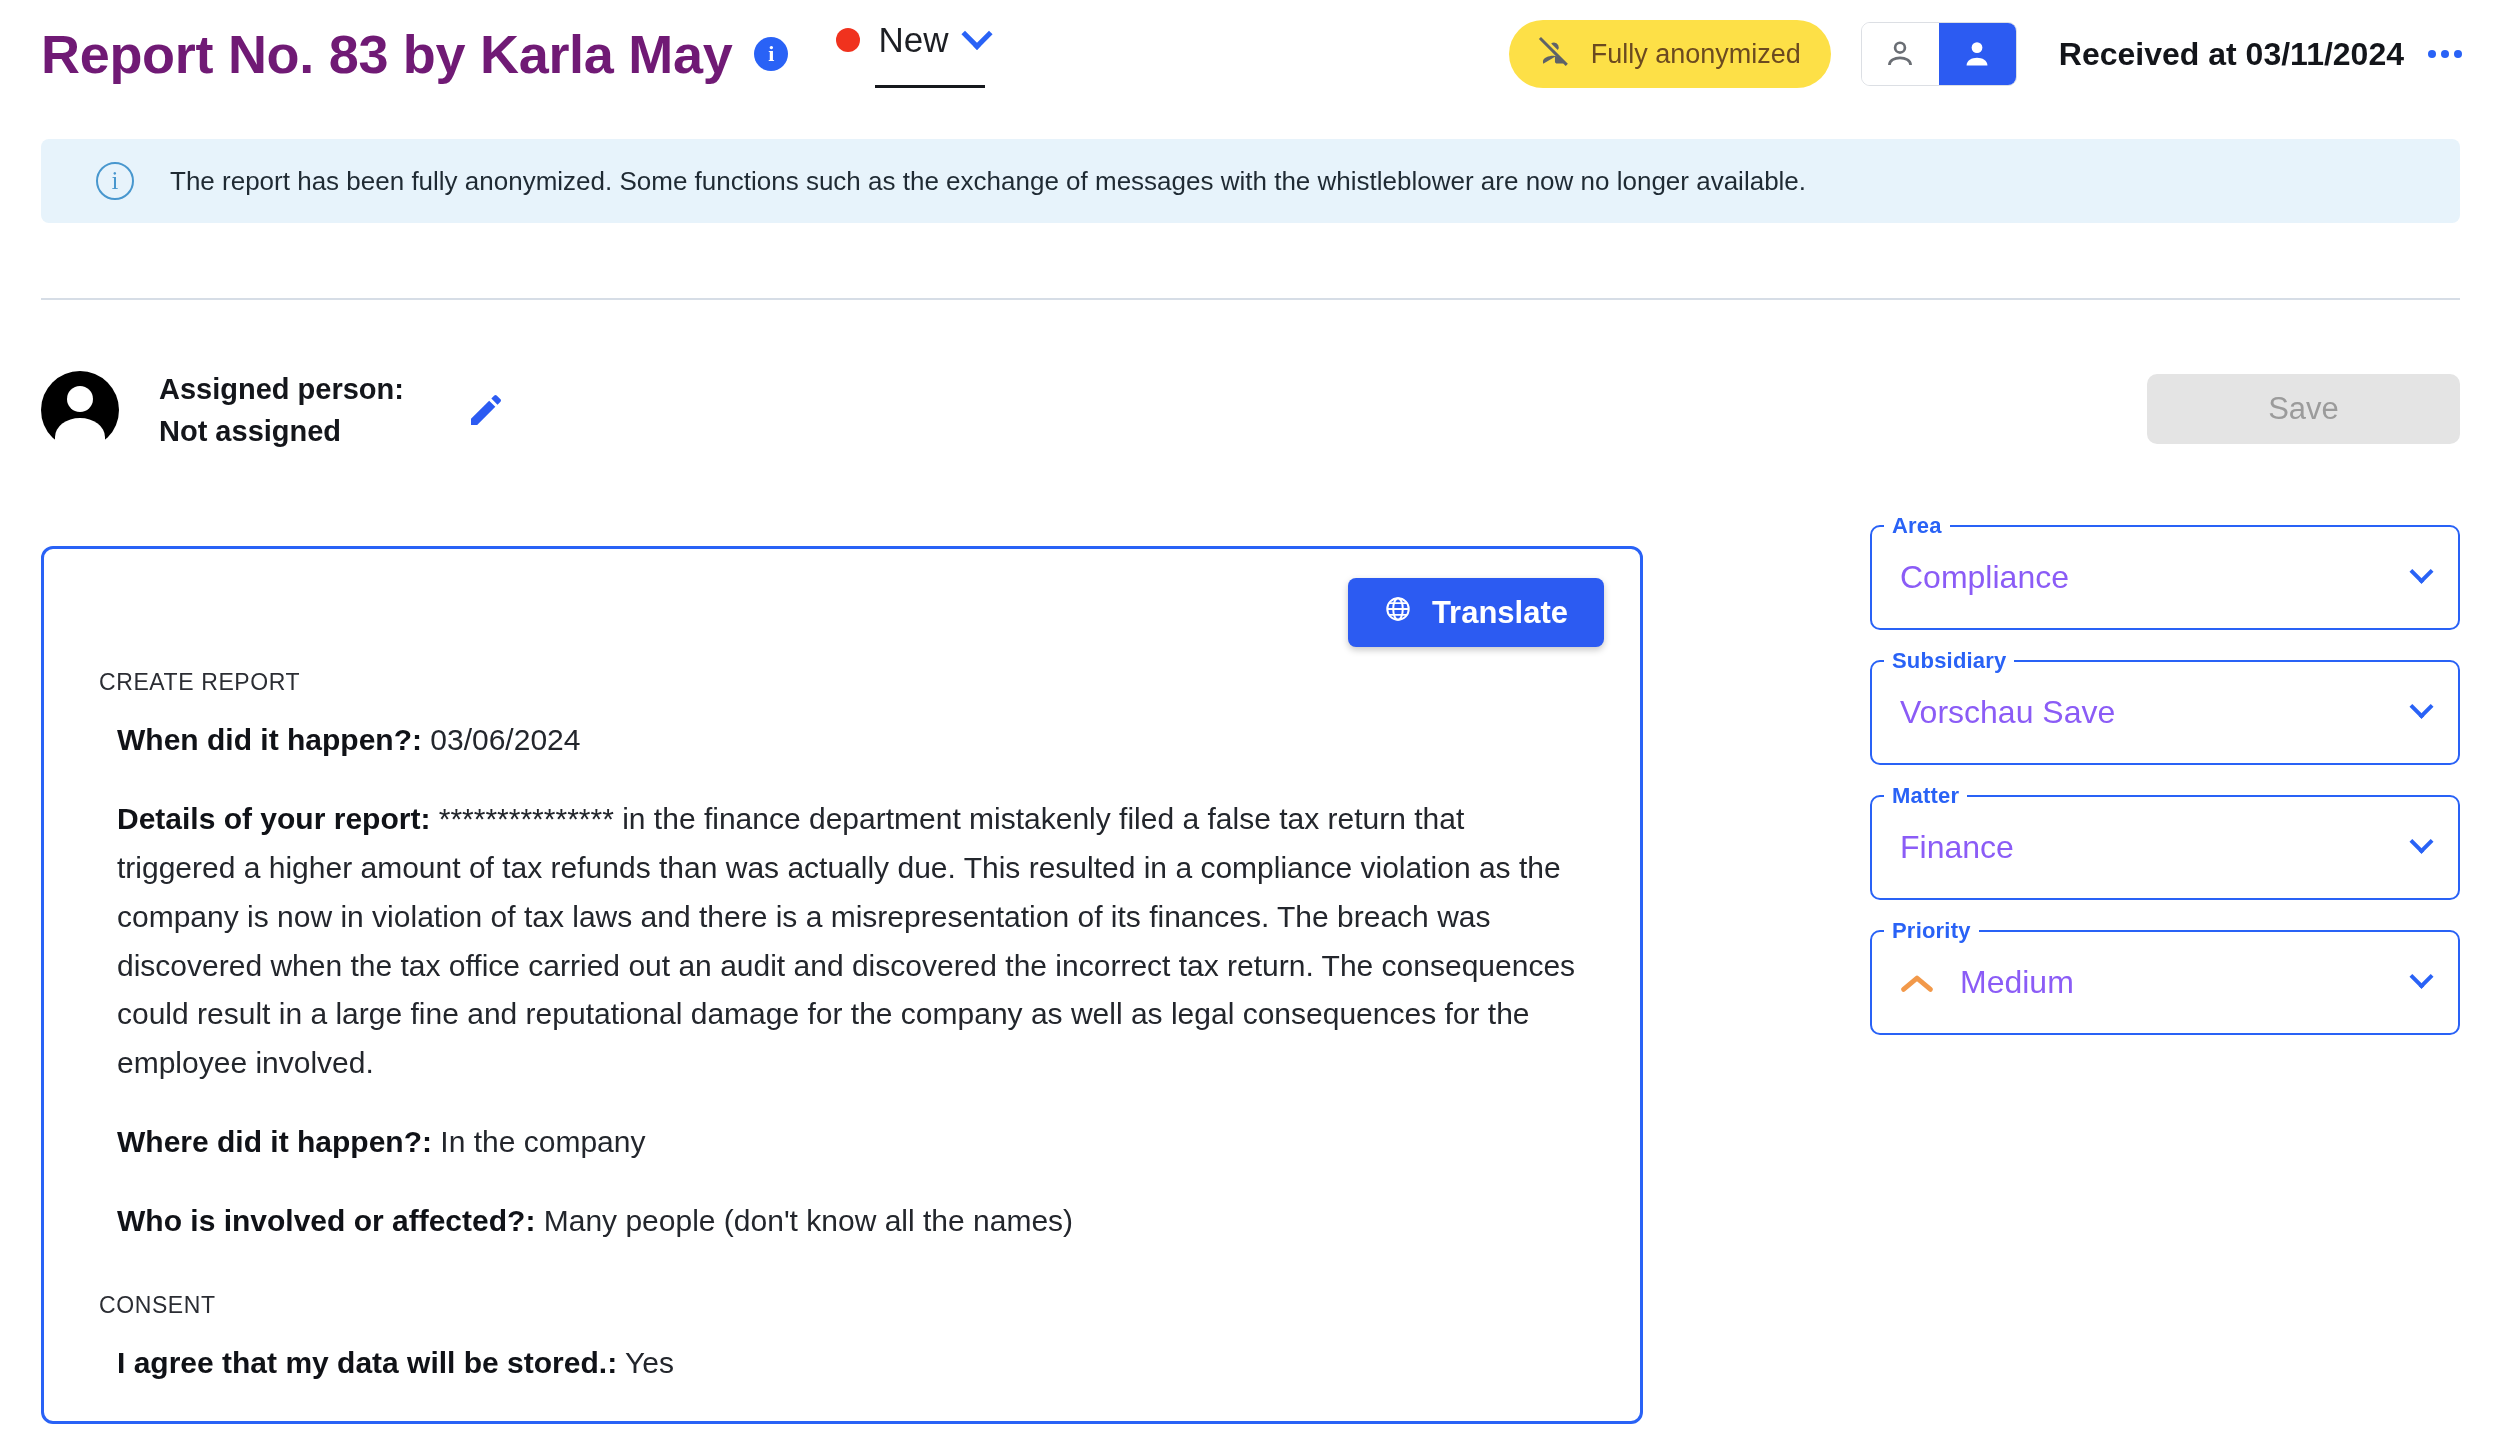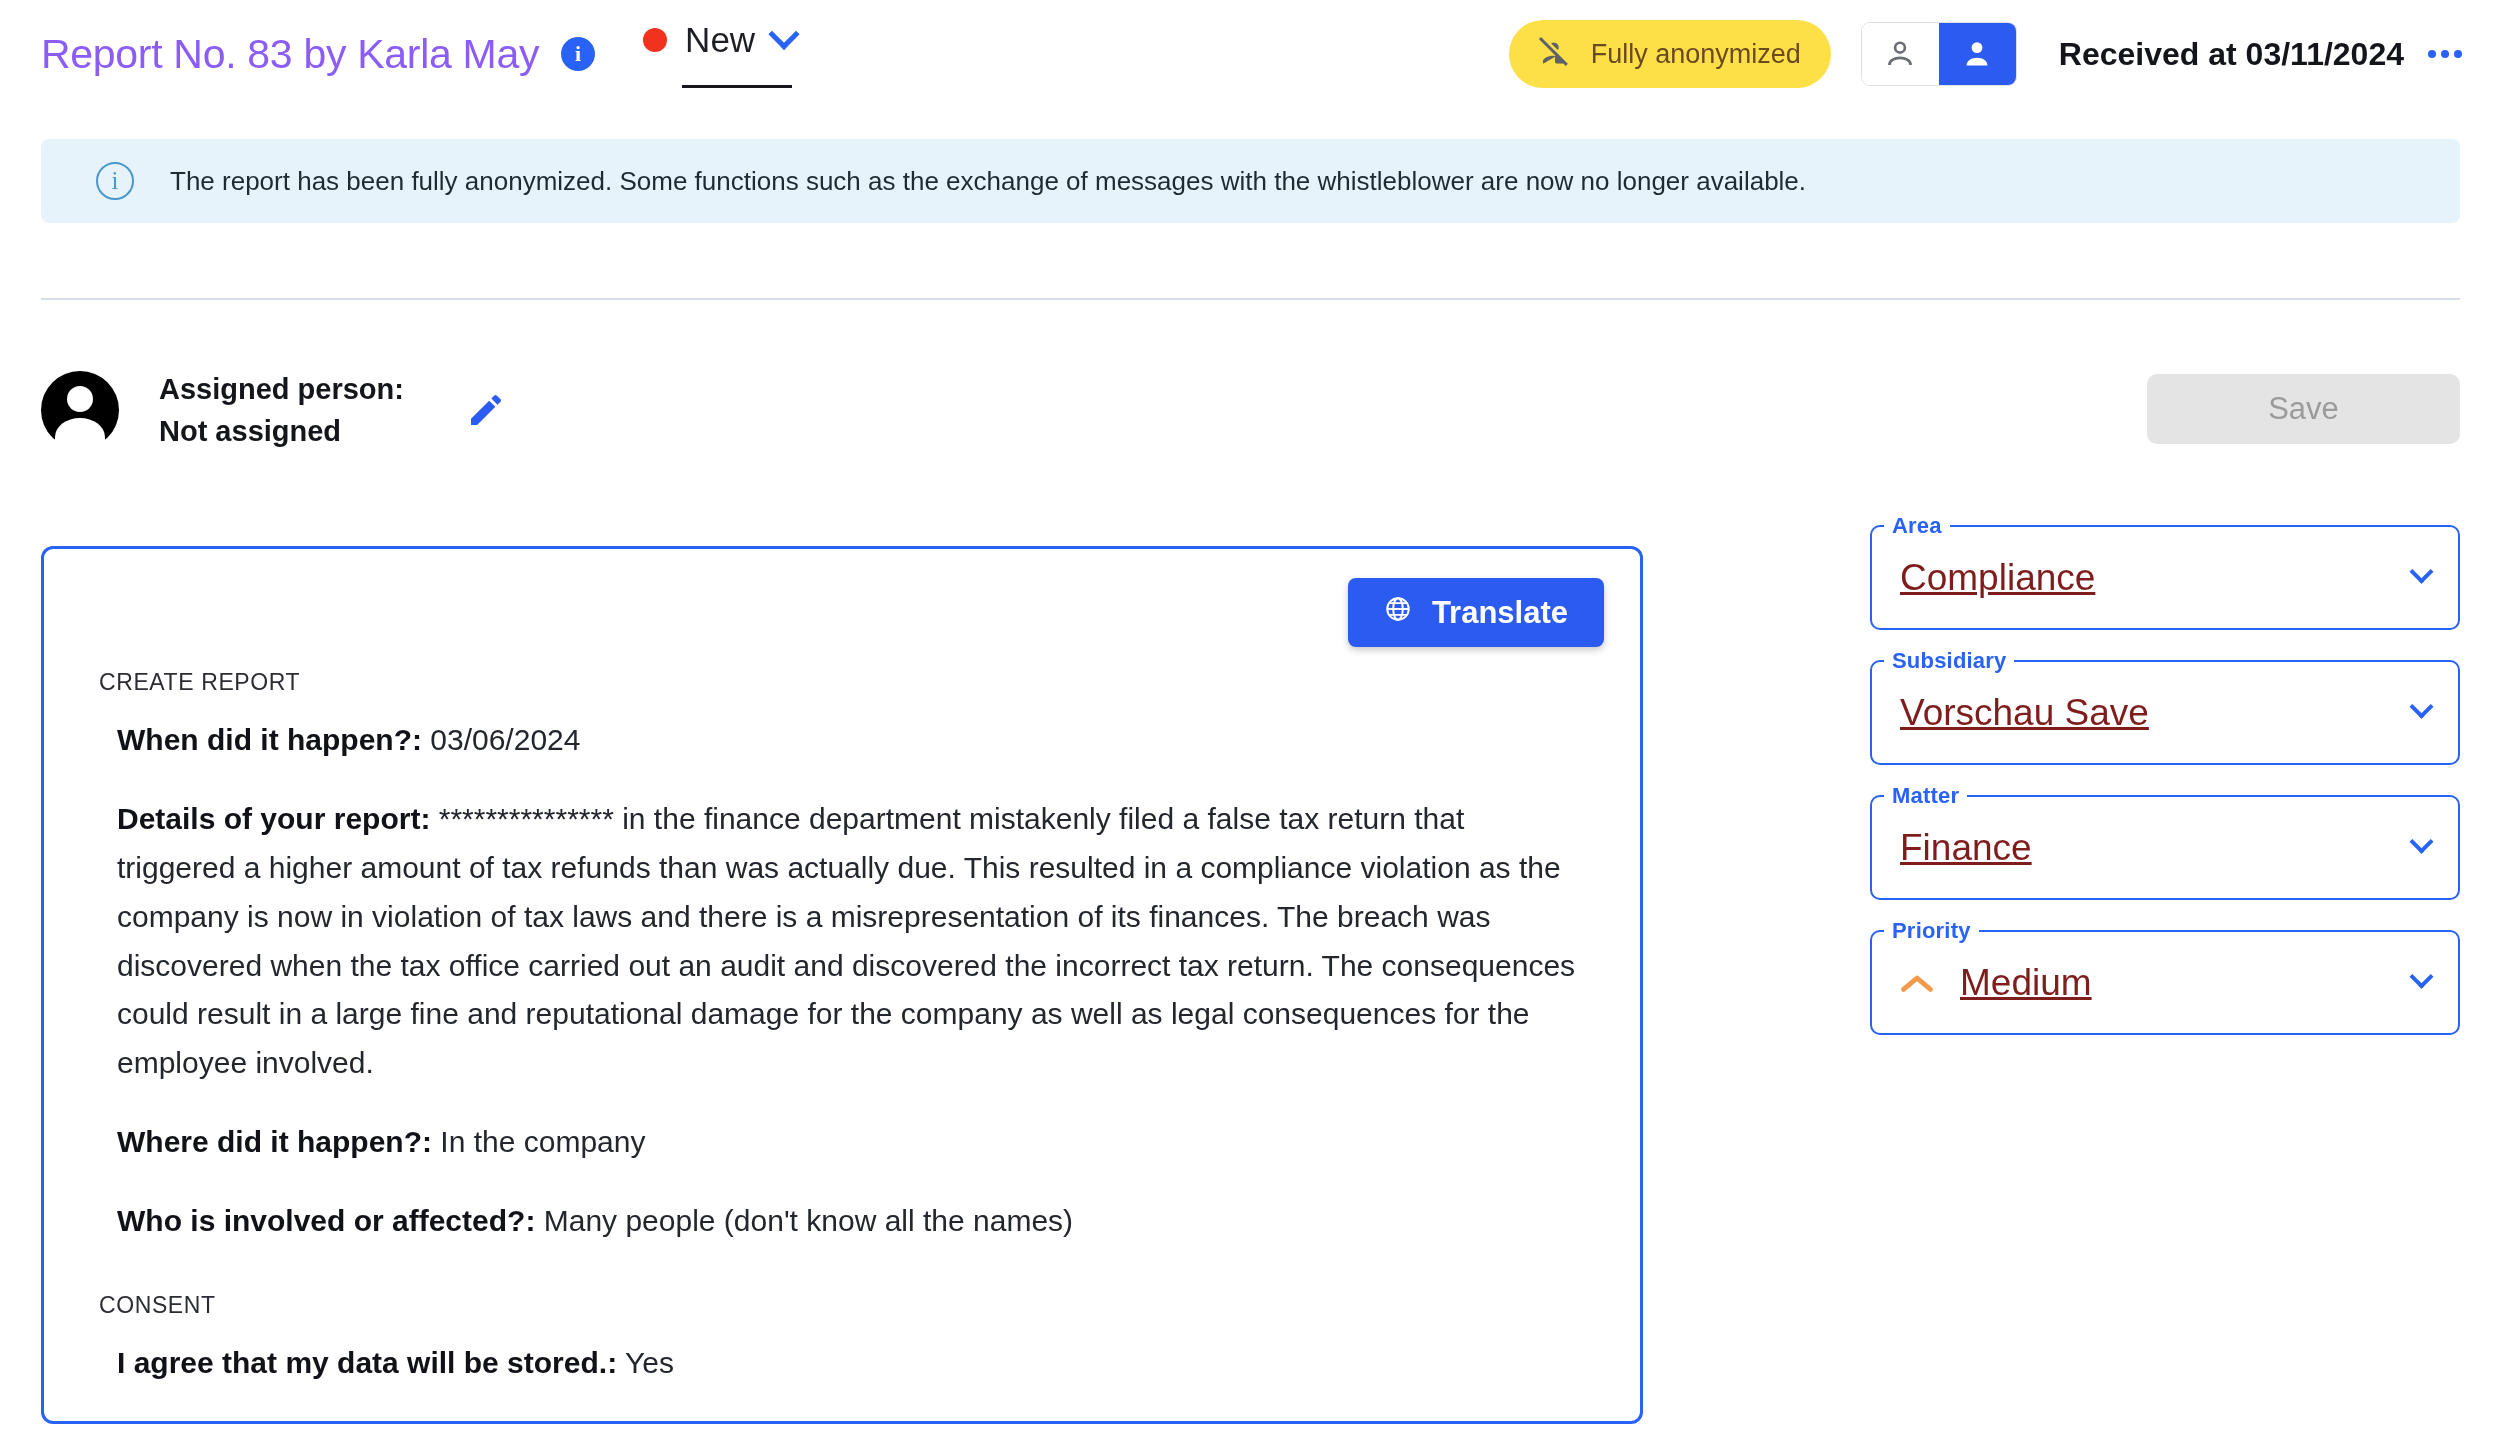--- a/index.html
+++ b/index.html
@@ -30,23 +30,23 @@
     padding: 0 38px 0 41px;
   }
 
   .title-block {
     display: flex;
     align-items: center;
     gap: 22px;
   }
 
   .page-title {
-    font-size: 41px;
-    font-weight: normal;
-    color: #8b5cf6;
+    font-size: 54px;
+    font-weight: bold;
+    color: #701a75;
     letter-spacing: -0.3px;
     white-space: nowrap;
   }
 
   .info-badge {
     width: 34px; height: 34px;
     border-radius: 50%;
     background: #2962F6;
     color: #ffffff;
     display: flex;
@@ -334,23 +334,22 @@
     position: absolute;
     left: 12px; top: -14px;
     background: #ffffff;
     padding: 0 8px;
     font-size: 22px;
     font-weight: bold;
     color: #2962F6;
     letter-spacing: 0.2px;
   }
   .field-value {
-    font-size: 37px;
-    color: #7f1d1d;
-    text-decoration: underline;
+    font-size: 32px;
+    color: #8b5cf6;
   }
   .field-chev {
     margin-left: auto;
   }
   .prio-icon {
     margin-right: 26px;
     display: flex;
     align-items: center;
   }
 </style>

